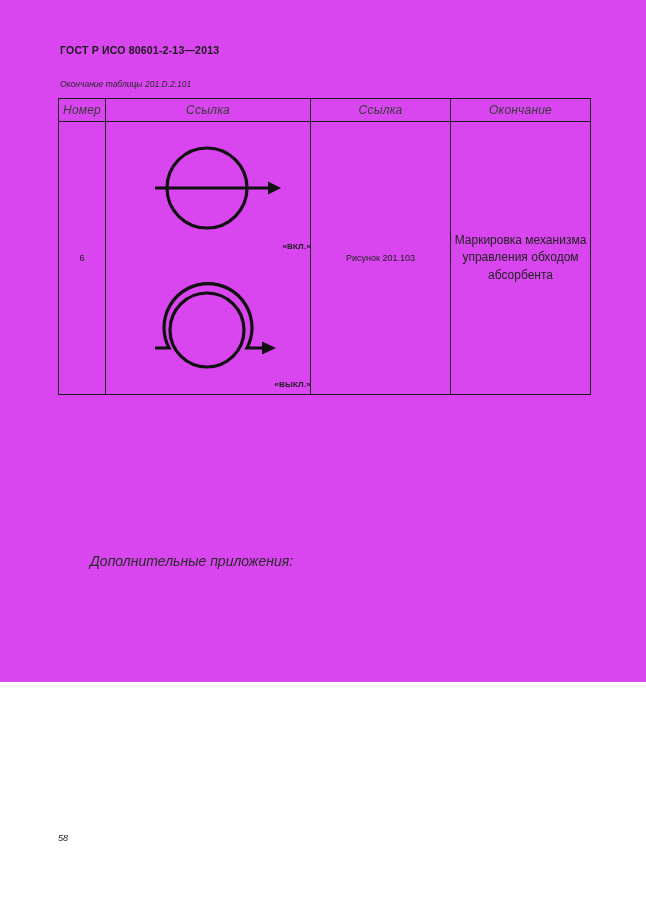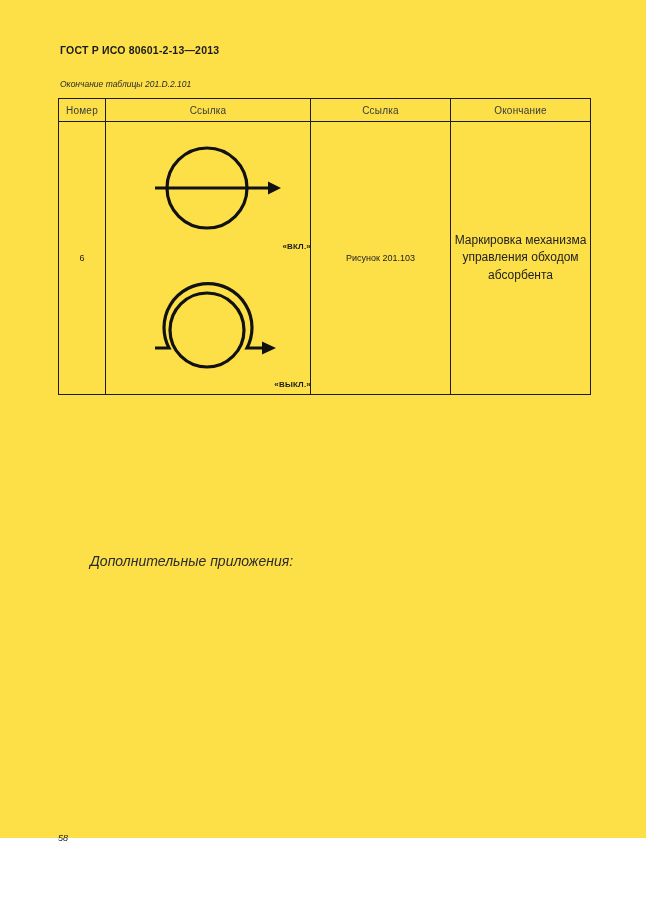--- a/index.html
+++ b/index.html
@@ -12,22 +12,22 @@
     height: 913px;
     position: relative;
     font-family: "Liberation Sans", sans-serif;
     color: #1a1a1a;
     overflow: hidden;
   }
   .page {
     position: absolute;
     left: 0; top: 0;
     width: 646px;
-    height: 838px;
-    background: #fde047;
+    height: 682px;
+    background: #d946ef;
   }
   .doc-header {
     position: absolute;
     left: 60px;
     top: 44px;
     font-size: 10.5px;
     font-weight: bold;
     letter-spacing: 0.2px;
     white-space: nowrap;
   }
@@ -50,24 +50,25 @@
   }
   table.sym-table td,
   table.sym-table th {
     border: 1px solid #1d1d1d;
     padding: 0;
     vertical-align: middle;
     text-align: center;
   }
   table.sym-table thead th {
     height: 22px;
-    font-size: 10px;
+    font-size: 12px;
     font-weight: normal;
     color: #3a3a3a;
     letter-spacing: 0.2px;
+    font-style: italic;
   }
   .col-num { width: 47px; }
   .col-sym { width: 205px; }
   .col-ref { width: 140px; }
   .col-title { width: 140px; }
 
   td.cell-num {
     font-size: 9px;
     vertical-align: top;
     padding-top: 32px;

